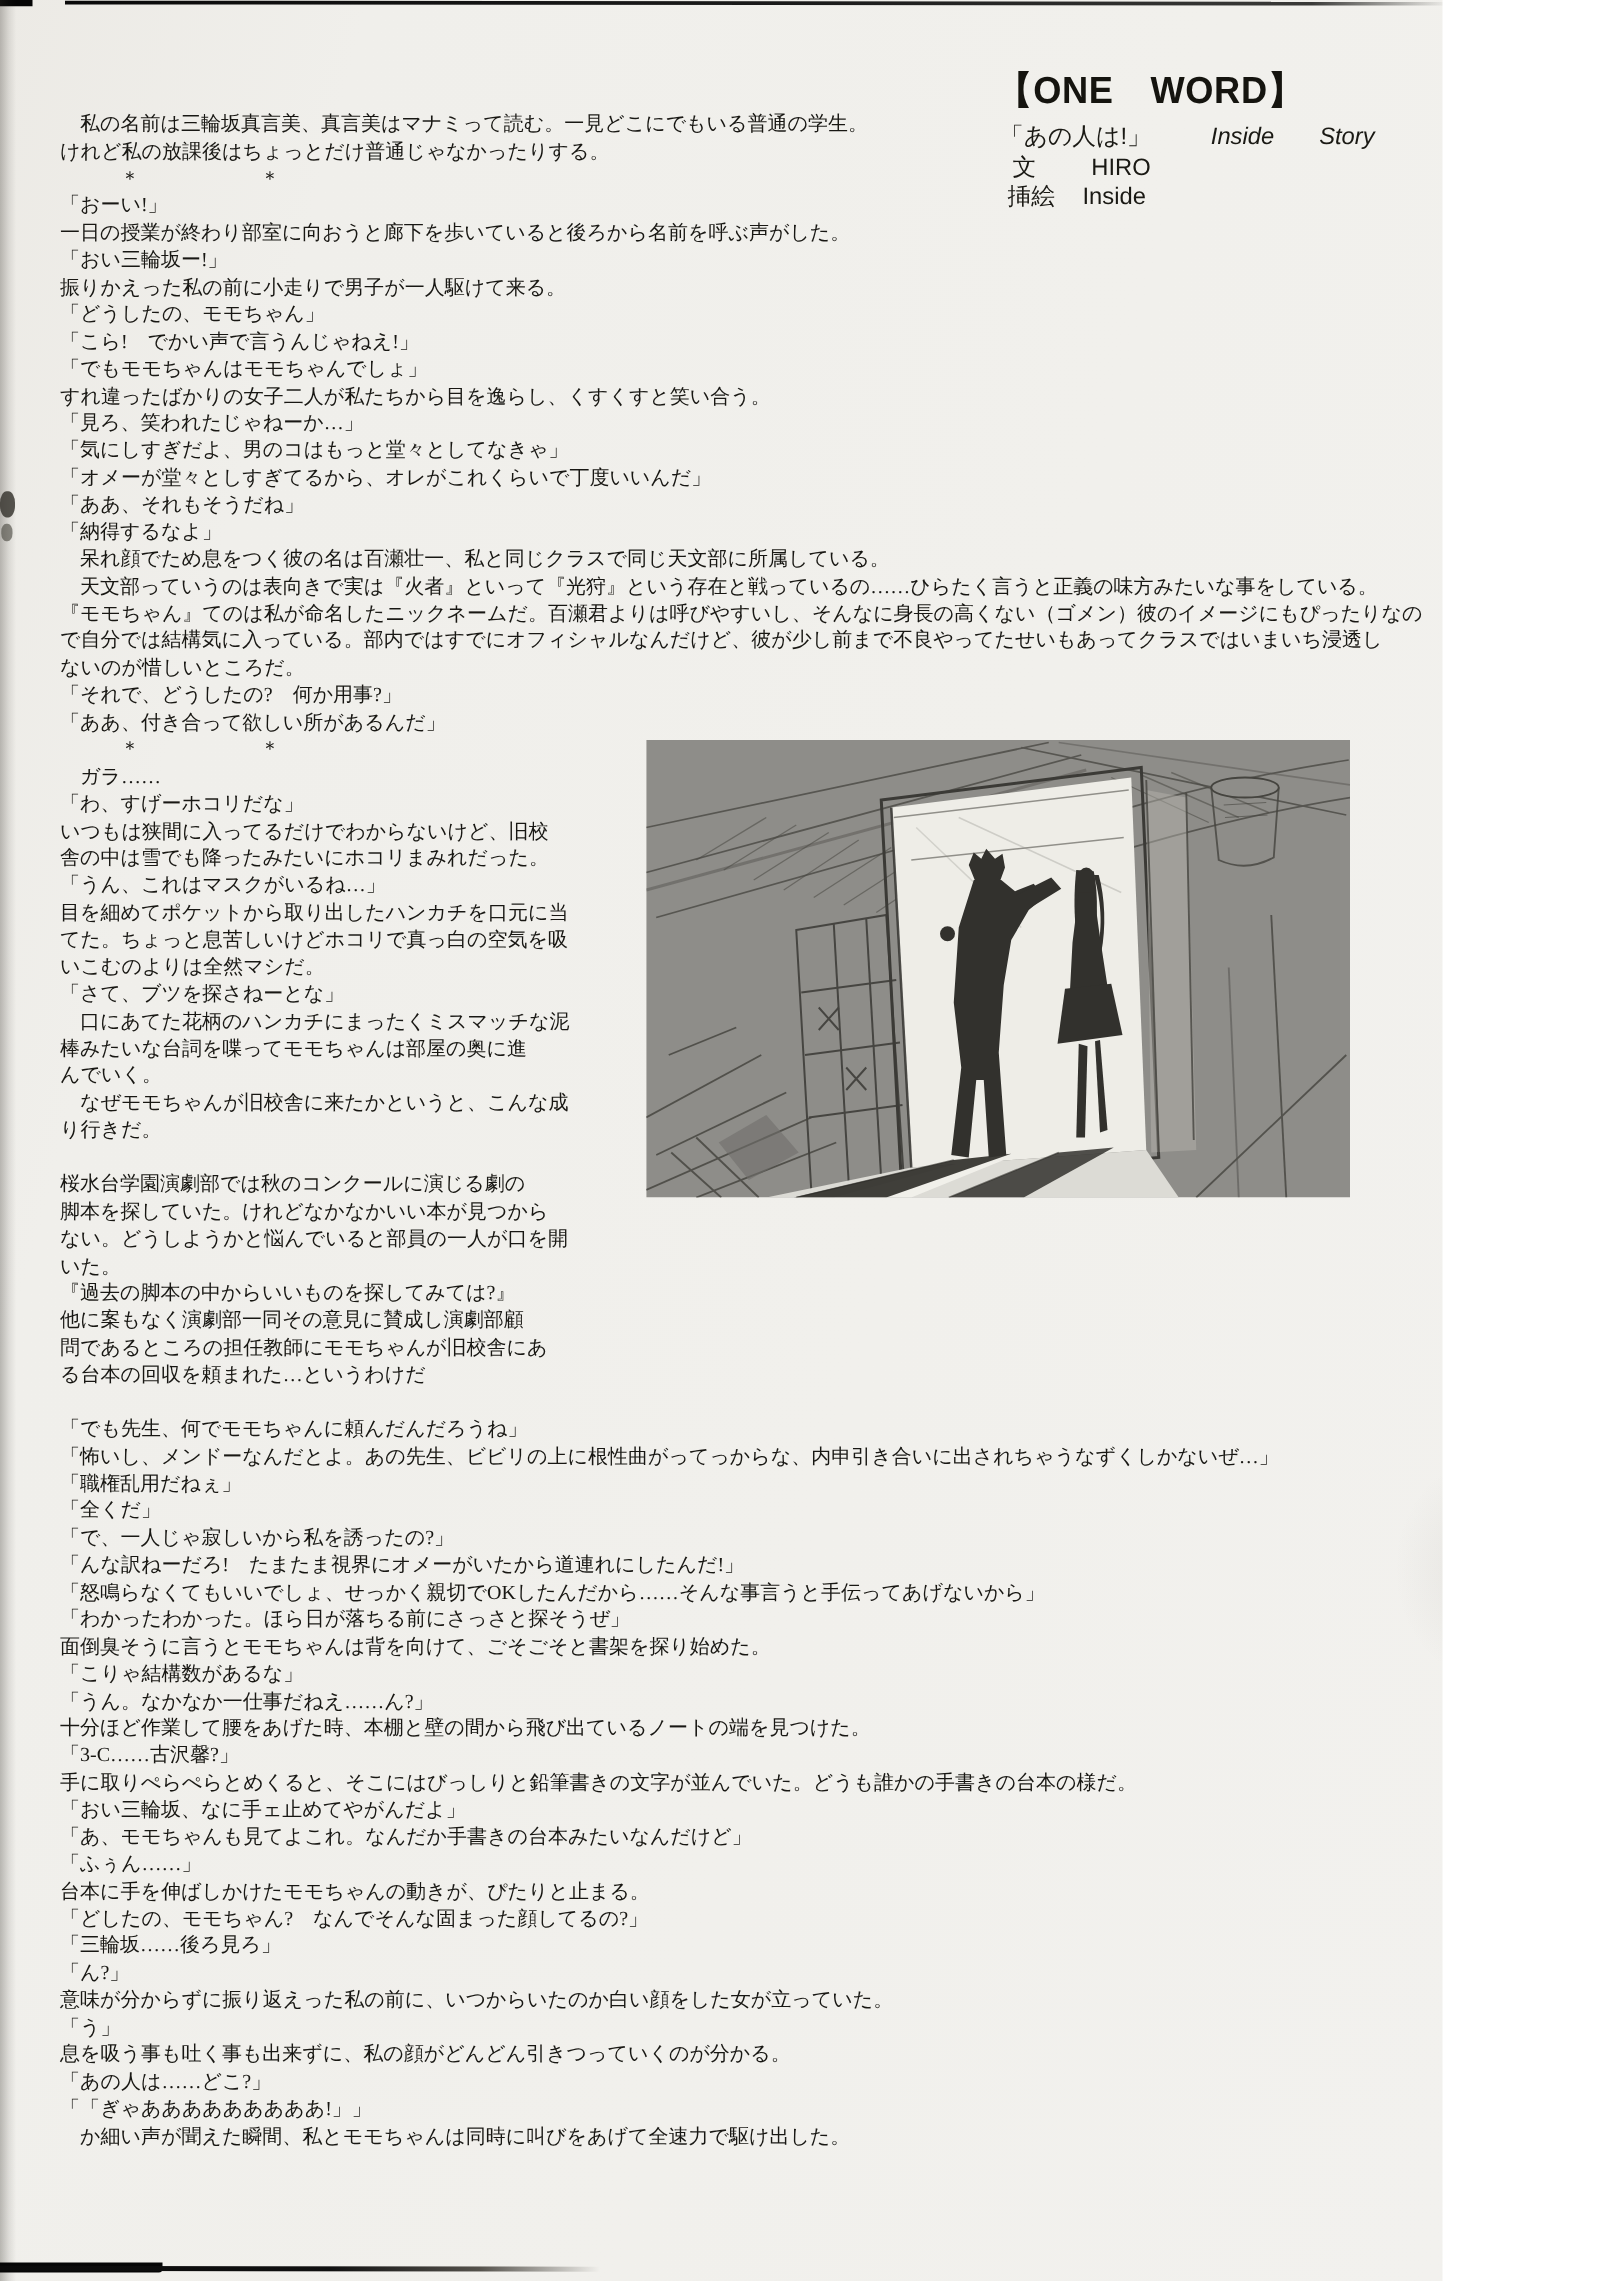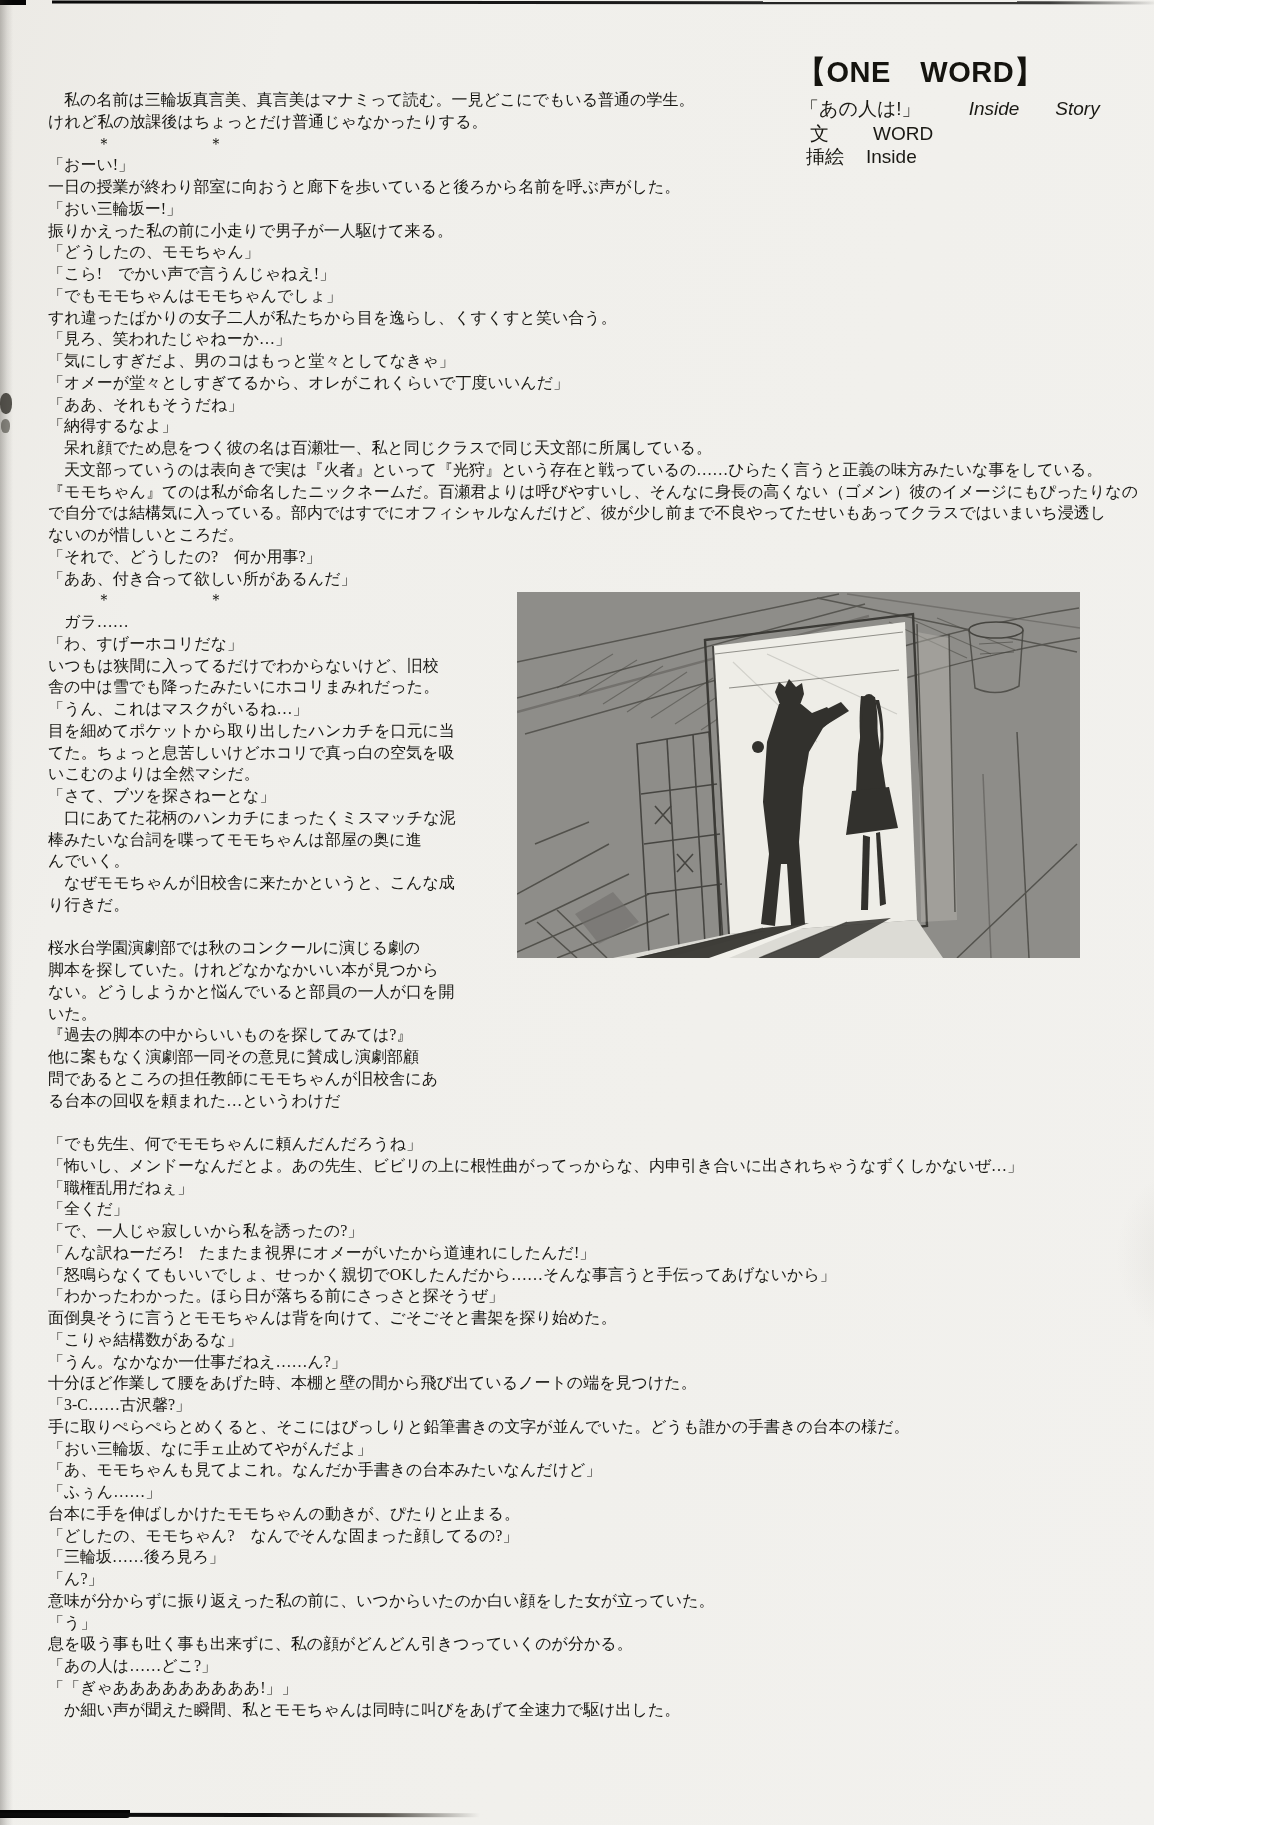--- a/index.html
+++ b/index.html
@@ -58,21 +58,21 @@
   <div class="edge-left"></div>
   <div class="smudge-a"></div>
   <div class="smudge-b"></div>
   <div class="smudge-right"></div>
   <div class="edge-bottom-thick"></div>
   <div class="edge-bottom-line"></div>
 
   <div class="hdr">
     <div class="h-title">【ONE　WORD】</div>
     <div class="h-row h-row1"><span>「あの人は!」</span><span class="h-sub1">Inside</span><span class="h-sub2">Story</span></div>
-    <div class="h-row h-row2"><span>文</span><span class="h-name2">WORD</span></div>
+    <div class="h-row h-row2"><span>文</span><span class="h-name2">HIRO</span></div>
     <div class="h-row h-row3"><span>挿絵</span><span class="h-name3">Inside</span></div>
   </div>
 
   <main class="story" id="story"><div class="row">　私の名前は三輪坂真言美、真言美はマナミって読む。一見どこにでもいる普通の学生。</div><div class="row">けれど私の放課後はちょっとだけ普通じゃなかったりする。</div><div class="row">　　　＊　　　　　　＊</div><div class="row">「おーい!」</div><div class="row">一日の授業が終わり部室に向おうと廊下を歩いていると後ろから名前を呼ぶ声がした。</div><div class="row">「おい三輪坂ー!」</div><div class="row">振りかえった私の前に小走りで男子が一人駆けて来る。</div><div class="row">「どうしたの、モモちゃん」</div><div class="row">「こら!　でかい声で言うんじゃねえ!」</div><div class="row">「でもモモちゃんはモモちゃんでしょ」</div><div class="row">すれ違ったばかりの女子二人が私たちから目を逸らし、くすくすと笑い合う。</div><div class="row">「見ろ、笑われたじゃねーか…」</div><div class="row">「気にしすぎだよ、男のコはもっと堂々としてなきゃ」</div><div class="row">「オメーが堂々としすぎてるから、オレがこれくらいで丁度いいんだ」</div><div class="row">「ああ、それもそうだね」</div><div class="row">「納得するなよ」</div><div class="row">　呆れ顔でため息をつく彼の名は百瀬壮一、私と同じクラスで同じ天文部に所属している。</div><div class="row">　天文部っていうのは表向きで実は『火者』といって『光狩』という存在と戦っているの……ひらたく言うと正義の味方みたいな事をしている。</div><div class="row">『モモちゃん』てのは私が命名したニックネームだ。百瀬君よりは呼びやすいし、そんなに身長の高くない（ゴメン）彼のイメージにもぴったりなの</div><div class="row">で自分では結構気に入っている。部内ではすでにオフィシャルなんだけど、彼が少し前まで不良やってたせいもあってクラスではいまいち浸透し</div><div class="row">ないのが惜しいところだ。</div><div class="row">「それで、どうしたの?　何か用事?」</div><div class="row">「ああ、付き合って欲しい所があるんだ」</div><div class="row">　　　＊　　　　　　＊</div><div class="row">　ガラ……</div><div class="row">「わ、すげーホコリだな」</div><div class="row">いつもは狭間に入ってるだけでわからないけど、旧校</div><div class="row">舎の中は雪でも降ったみたいにホコリまみれだった。</div><div class="row">「うん、これはマスクがいるね…」</div><div class="row">目を細めてポケットから取り出したハンカチを口元に当</div><div class="row">てた。ちょっと息苦しいけどホコリで真っ白の空気を吸</div><div class="row">いこむのよりは全然マシだ。</div><div class="row">「さて、ブツを探さねーとな」</div><div class="row">　口にあてた花柄のハンカチにまったくミスマッチな泥</div><div class="row">棒みたいな台詞を喋ってモモちゃんは部屋の奥に進</div><div class="row">んでいく。</div><div class="row">　なぜモモちゃんが旧校舎に来たかというと、こんな成</div><div class="row">り行きだ。</div><div class="row"></div><div class="row">桜水台学園演劇部では秋のコンクールに演じる劇の</div><div class="row">脚本を探していた。けれどなかなかいい本が見つから</div><div class="row">ない。どうしようかと悩んでいると部員の一人が口を開</div><div class="row">いた。</div><div class="row">『過去の脚本の中からいいものを探してみては?』</div><div class="row">他に案もなく演劇部一同その意見に賛成し演劇部顧</div><div class="row">問であるところの担任教師にモモちゃんが旧校舎にあ</div><div class="row">る台本の回収を頼まれた…というわけだ</div><div class="row"></div><div class="row">「でも先生、何でモモちゃんに頼んだんだろうね」</div><div class="row">「怖いし、メンドーなんだとよ。あの先生、ビビリの上に根性曲がってっからな、内申引き合いに出されちゃうなずくしかないぜ…」</div><div class="row">「職権乱用だねぇ」</div><div class="row">「全くだ」</div><div class="row">「で、一人じゃ寂しいから私を誘ったの?」</div><div class="row">「んな訳ねーだろ!　たまたま視界にオメーがいたから道連れにしたんだ!」</div><div class="row">「怒鳴らなくてもいいでしょ、せっかく親切でOKしたんだから……そんな事言うと手伝ってあげないから」</div><div class="row">「わかったわかった。ほら日が落ちる前にさっさと探そうぜ」</div><div class="row">面倒臭そうに言うとモモちゃんは背を向けて、ごそごそと書架を探り始めた。</div><div class="row">「こりゃ結構数があるな」</div><div class="row">「うん。なかなか一仕事だねえ……ん?」</div><div class="row">十分ほど作業して腰をあげた時、本棚と壁の間から飛び出ているノートの端を見つけた。</div><div class="row">「3-C……古沢馨?」</div><div class="row">手に取りぺらぺらとめくると、そこにはびっしりと鉛筆書きの文字が並んでいた。どうも誰かの手書きの台本の様だ。</div><div class="row">「おい三輪坂、なに手ェ止めてやがんだよ」</div><div class="row">「あ、モモちゃんも見てよこれ。なんだか手書きの台本みたいなんだけど」</div><div class="row">「ふぅん……」</div><div class="row">台本に手を伸ばしかけたモモちゃんの動きが、ぴたりと止まる。</div><div class="row">「どしたの、モモちゃん?　なんでそんな固まった顔してるの?」</div><div class="row">「三輪坂……後ろ見ろ」</div><div class="row">「ん?」</div><div class="row">意味が分からずに振り返えった私の前に、いつからいたのか白い顔をした女が立っていた。</div><div class="row">「う」</div><div class="row">息を吸う事も吐く事も出来ずに、私の顔がどんどん引きつっていくのが分かる。</div><div class="row">「あの人は……どこ?」</div><div class="row">「「ぎゃあああああああああ!」」</div><div class="row">　か細い声が聞えた瞬間、私とモモちゃんは同時に叫びをあげて全速力で駆け出した。</div></main>
 
   <figure class="illus">
     <svg viewBox="0 0 563 366" xmlns="http://www.w3.org/2000/svg">
       <rect width="563" height="366" fill="#8e8d89"></rect>
 
       <g stroke="#45443f" stroke-width="1.4" fill="none" opacity=".75">

